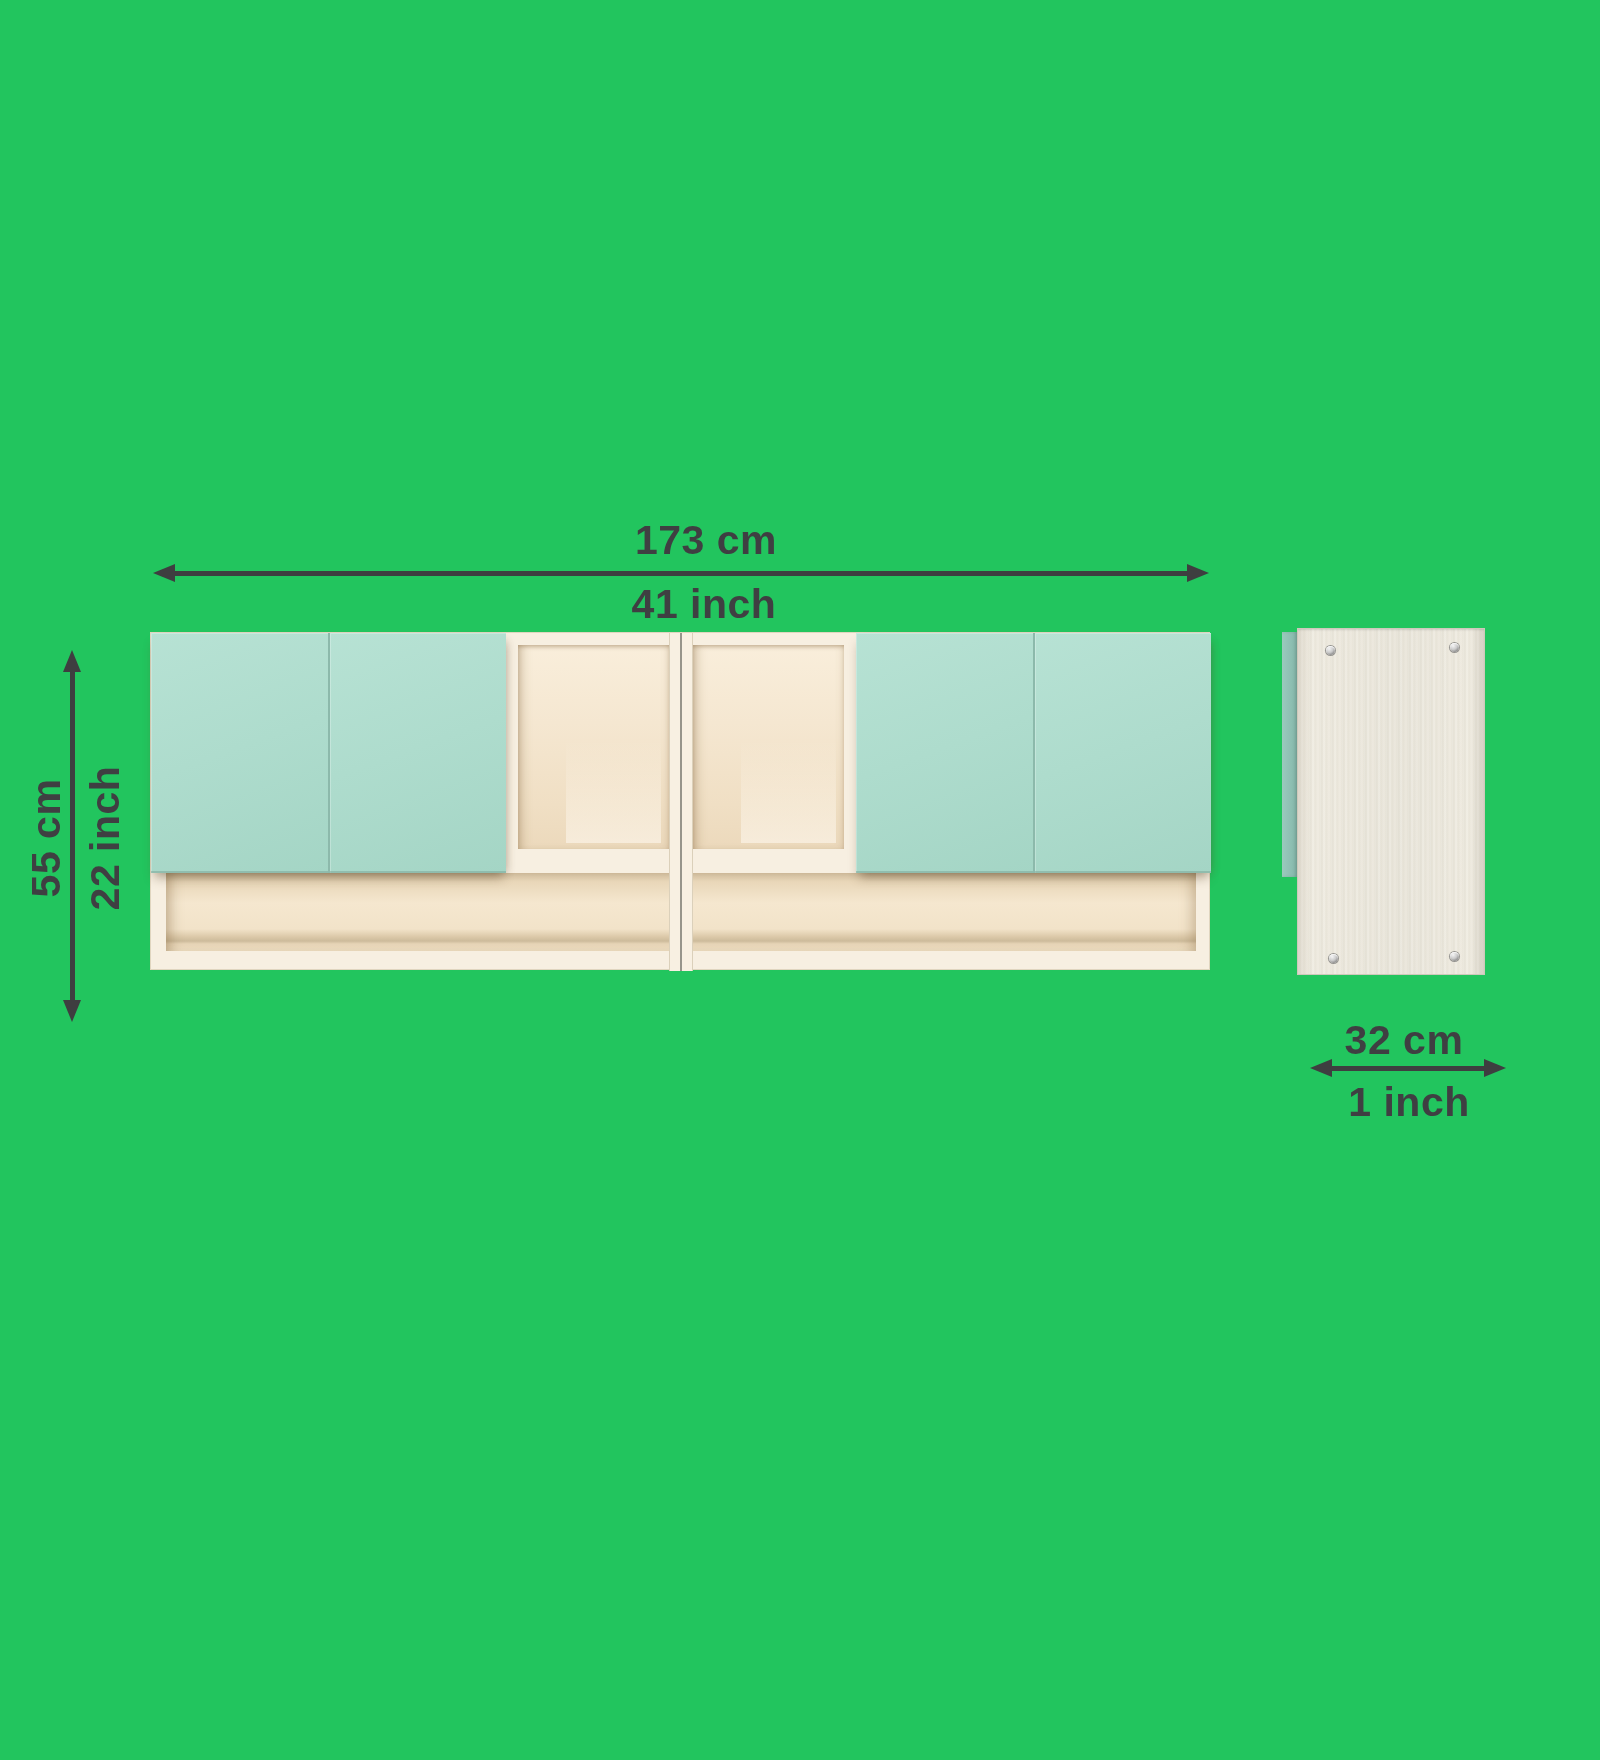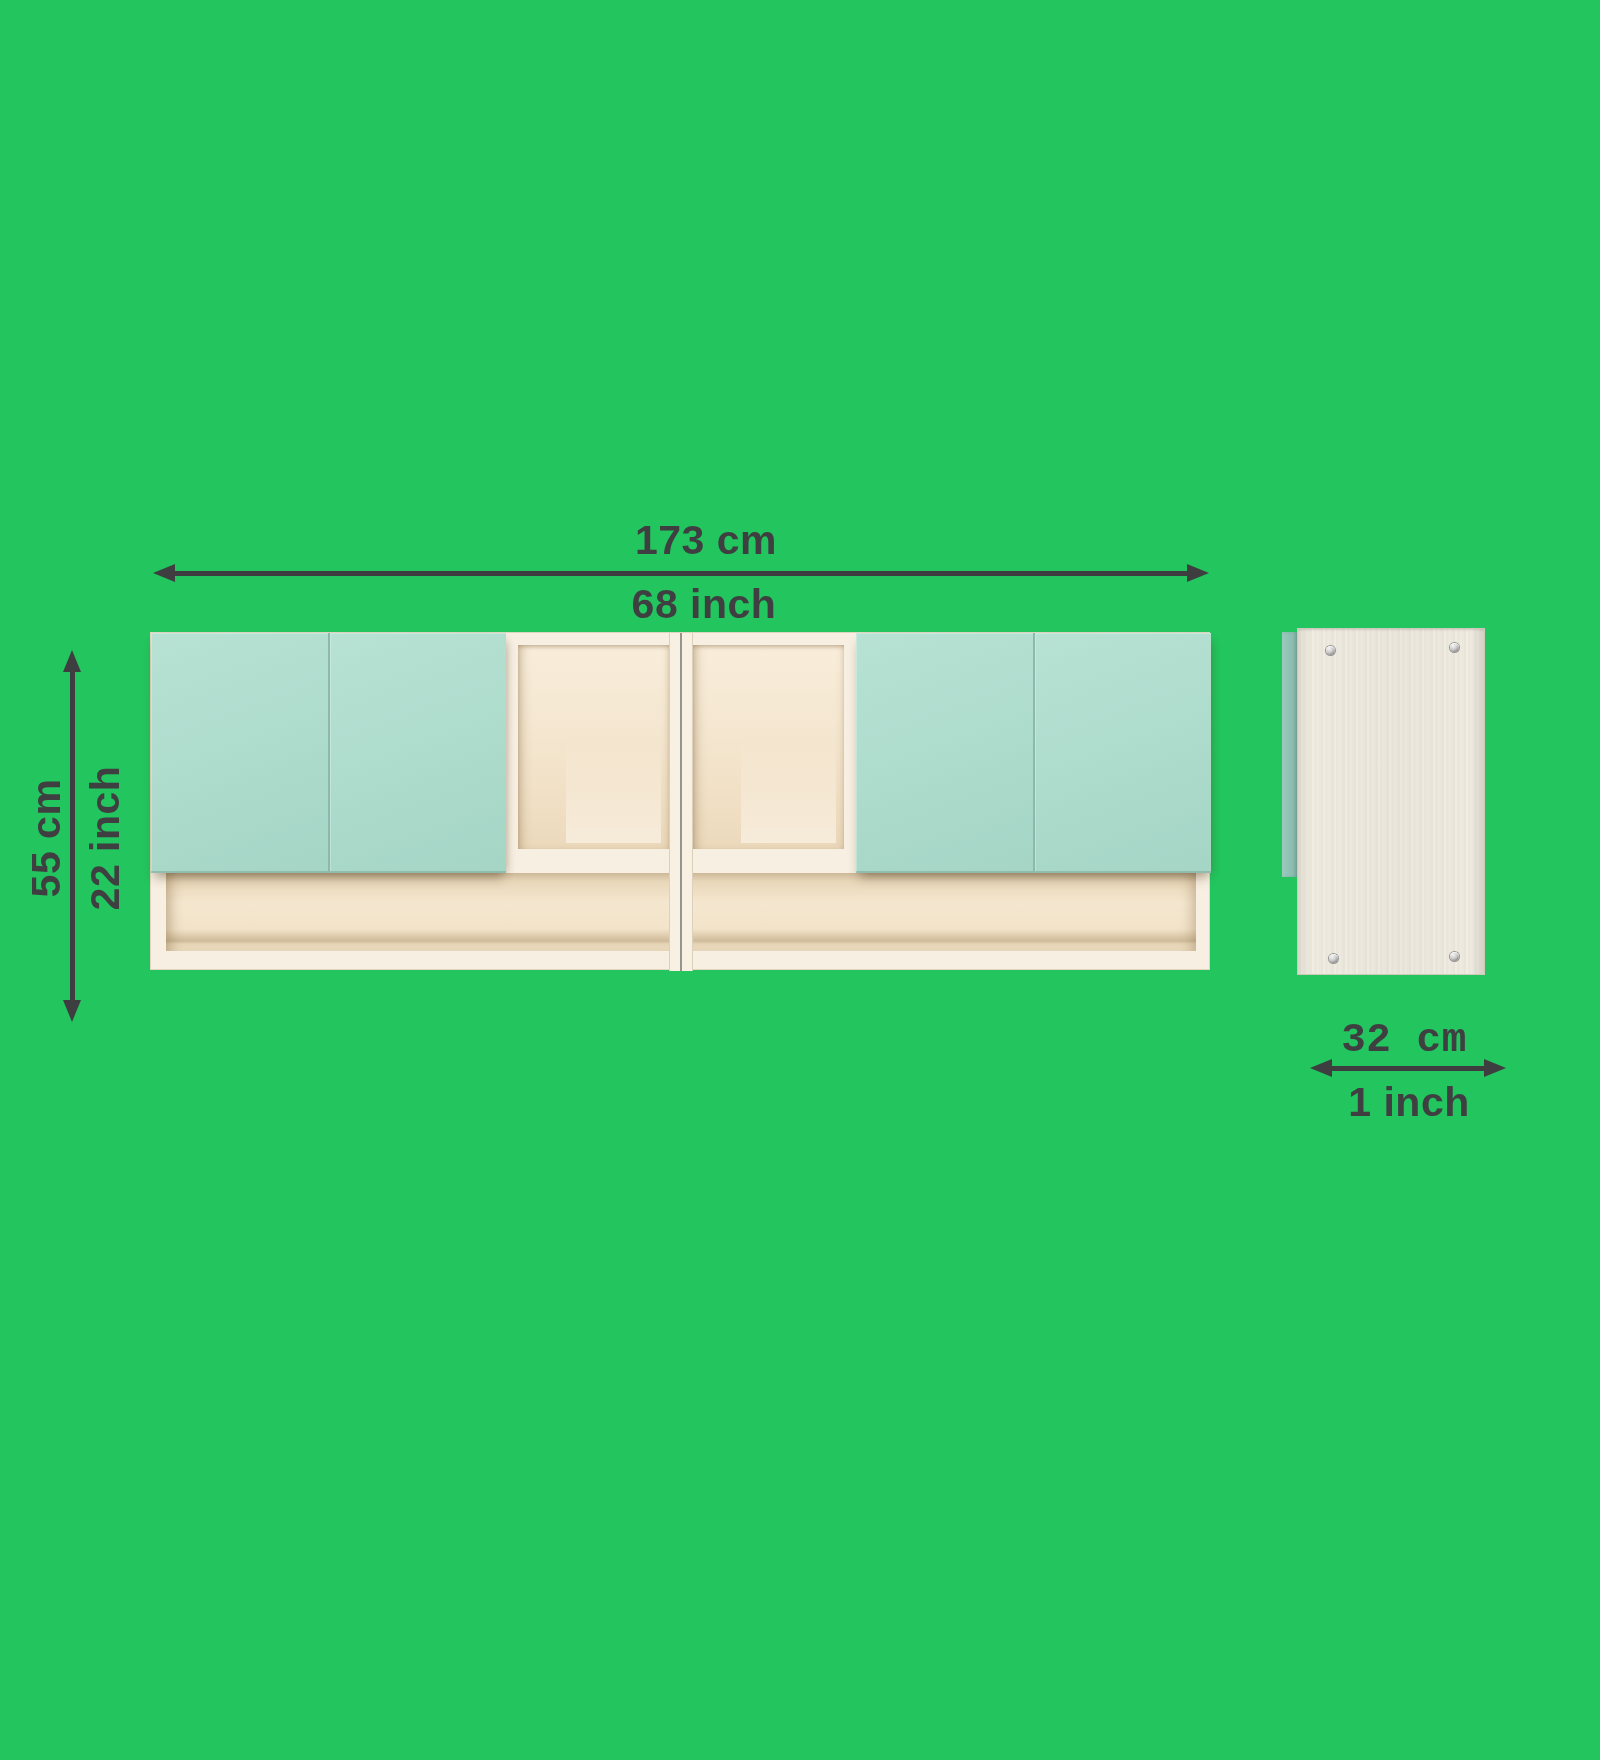--- a/index.html
+++ b/index.html
@@ -135,21 +135,21 @@
 <body>
 
 <div class="canvas">
 
   <div class="dim-label" style="left:706px; top:540px;">173 cm</div>
   <div class="dim-arrow h" style="left:153px; top:561px; width:1056px;">
     <div class="head start"></div>
     <div class="line"></div>
     <div class="head end"></div>
   </div>
-  <div class="dim-label" style="left:704px; top:604px;">68 inch</div>
+  <div class="dim-label" style="left:704px; top:604px;">41 inch</div>
 
   <div class="dim-label rot" style="left:46px; top:838px;">55 cm</div>
   <div class="dim-arrow v" style="left:60px; top:650px; height:372px;">
     <div class="head start"></div>
     <div class="line"></div>
     <div class="head end"></div>
   </div>
   <div class="dim-label rot" style="left:105px; top:838px;">22 inch</div>
 
   <div class="front-view">
@@ -170,21 +170,21 @@
   <div class="side-view">
     <div class="side-door-edge"></div>
     <div class="side-panel">
       <div class="screw tl"></div>
       <div class="screw tr"></div>
       <div class="screw bl"></div>
       <div class="screw br"></div>
     </div>
   </div>
 
-  <div class="dim-label" style="left:1404px; top:1040px;font-family:Liberation Mono, monospace;">32 cm</div>
+  <div class="dim-label" style="left:1404px; top:1040px;">32 cm</div>
   <div class="dim-arrow h" style="left:1310px; top:1056px; width:196px;">
     <div class="head start"></div>
     <div class="line"></div>
     <div class="head end"></div>
   </div>
   <div class="dim-label" style="left:1409px; top:1102px;">1 inch</div>
 
 </div>
 
 </body></html>

